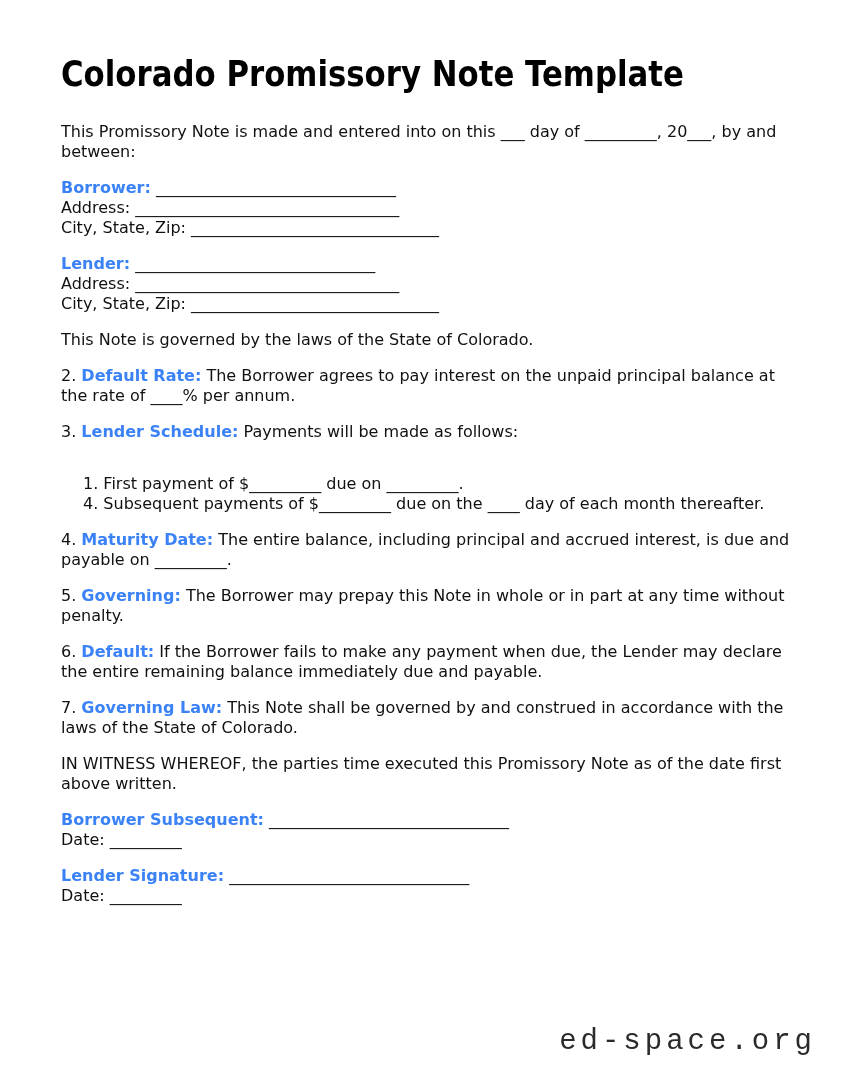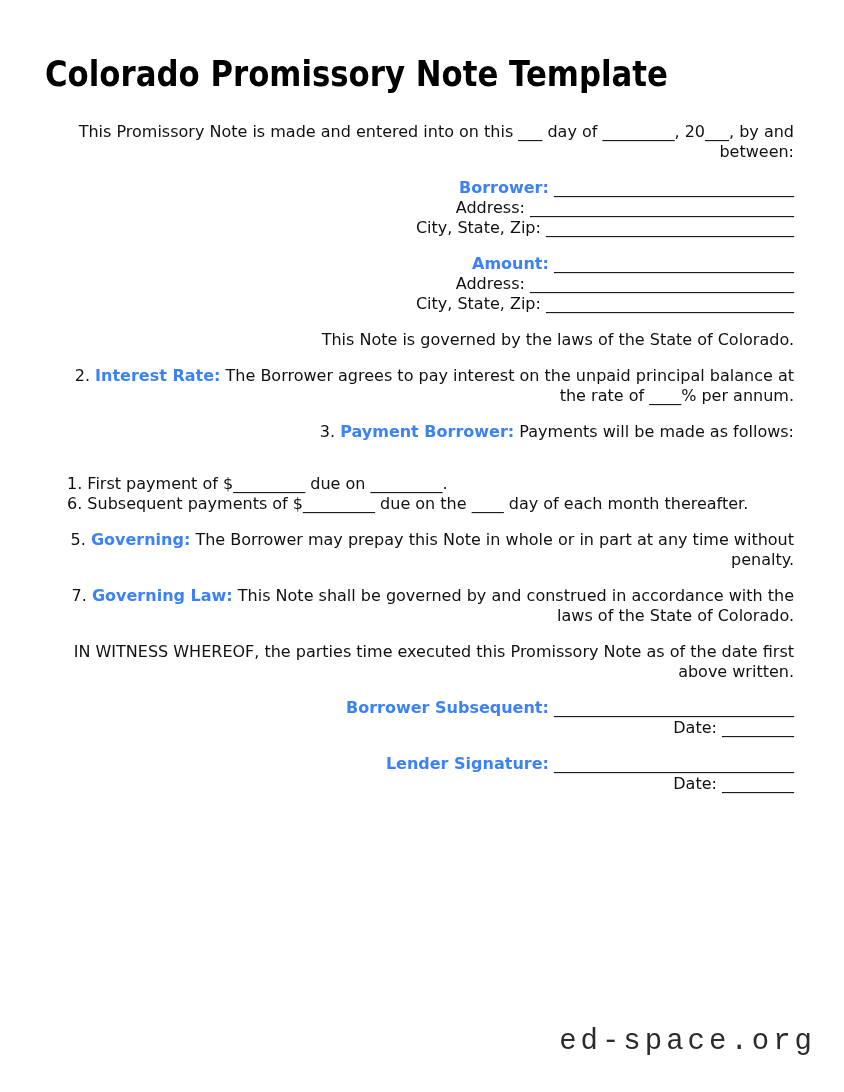--- a/index.html
+++ b/index.html
@@ -10,36 +10,35 @@
   .page {
     position: relative;
     width: 844px;
     height: 1092px;
     background: #ffffff;
     color: #111111;
     font-family: "DejaVu Sans", sans-serif;
     font-size: 16px;
     line-height: 20px;
     box-sizing: border-box;
-    padding: 0 50px 0 45px;
+    padding: 0 50px 0 61px;
     overflow: hidden;
   }
   .doc-title {
     font-size: 35px;
     line-height: 44px;
     font-weight: bold;
     color: #000000;
     margin: 52px 0 26px 0;
     white-space: nowrap;
     transform: scaleX(0.88);
     transform-origin: left center;
   }
   p, .block {
     margin: 16px 0;
-    text-align: right;
   }
   .addr-line, .sig-line {
     white-space: nowrap;
   }
   b {
     color: #3b82f6;
   }
   .sublist {
     margin: 32px 0 16px 22px;
   }
@@ -63,40 +62,42 @@
 
   <p>This Promissory Note is made and entered into on this ___ day of _________, 20___, by and between:</p>
 
   <div class="block">
     <div class="addr-line"><b>Borrower:</b> <span>______________________________</span></div>
     <div class="addr-line"><span>Address:</span> <span>_________________________________</span></div>
     <div class="addr-line"><span>City, State, Zip:</span> <span>_______________________________</span></div>
   </div>
 
   <div class="block">
-    <div class="addr-line"><b>Amount:</b> <span>______________________________</span></div>
+    <div class="addr-line"><b>Lender:</b> <span>______________________________</span></div>
     <div class="addr-line"><span>Address:</span> <span>_________________________________</span></div>
     <div class="addr-line"><span>City, State, Zip:</span> <span>_______________________________</span></div>
   </div>
 
   <p>This Note is governed by the laws of the State of Colorado.</p>
 
 
-  <p><span>2.</span> <b>Interest Rate:</b> <span>The Borrower agrees to pay interest on the unpaid principal balance at the rate of ____% per annum.</span></p>
+  <p><span>2.</span> <b>Default Rate:</b> <span>The Borrower agrees to pay interest on the unpaid principal balance at the rate of ____% per annum.</span></p>
 
-  <p><span>3.</span> <b>Payment Borrower:</b> <span>Payments will be made as follows:</span></p>
+  <p><span>3.</span> <b>Lender Schedule:</b> <span>Payments will be made as follows:</span></p>
 
   <div class="sublist">
     <div>1. First payment of $_________ due on _________.</div>
-    <div>6. Subsequent payments of $_________ due on the ____ day of each month thereafter.</div>
+    <div>4. Subsequent payments of $_________ due on the ____ day of each month thereafter.</div>
   </div>
 
+  <p><span>4.</span> <b>Maturity Date:</b> <span>The entire balance, including principal and accrued interest, is due and payable on _________.</span></p>
 
   <p><span>5.</span> <b>Governing:</b> <span>The Borrower may prepay this Note in whole or in part at any time without penalty.</span></p>
 
+  <p><span>6.</span> <b>Default:</b> <span>If the Borrower fails to make any payment when due, the Lender may declare the entire remaining balance immediately due and payable.</span></p>
 
   <p><span>7.</span> <b>Governing Law:</b> <span>This Note shall be governed by and construed in accordance with the laws of the State of Colorado.</span></p>
 
   <p>IN WITNESS WHEREOF, the parties time executed this Promissory Note as of the date first above written.</p>
 
   <div class="block">
     <div class="sig-line"><b>Borrower Subsequent:</b> <span>______________________________</span></div>
     <div class="sig-line"><span>Date:</span> <span>_________</span></div>
   </div>
 

